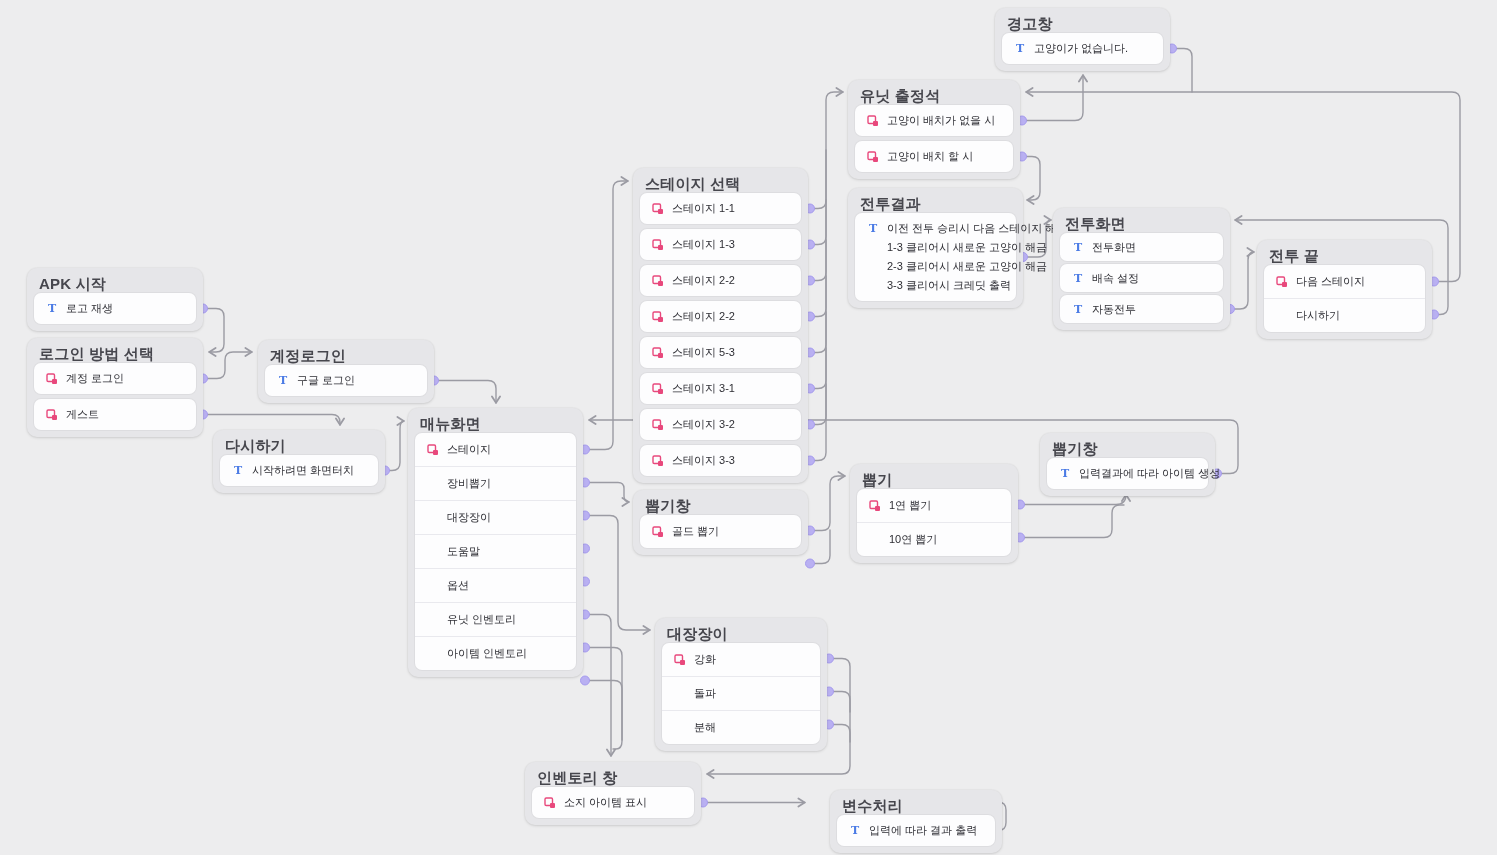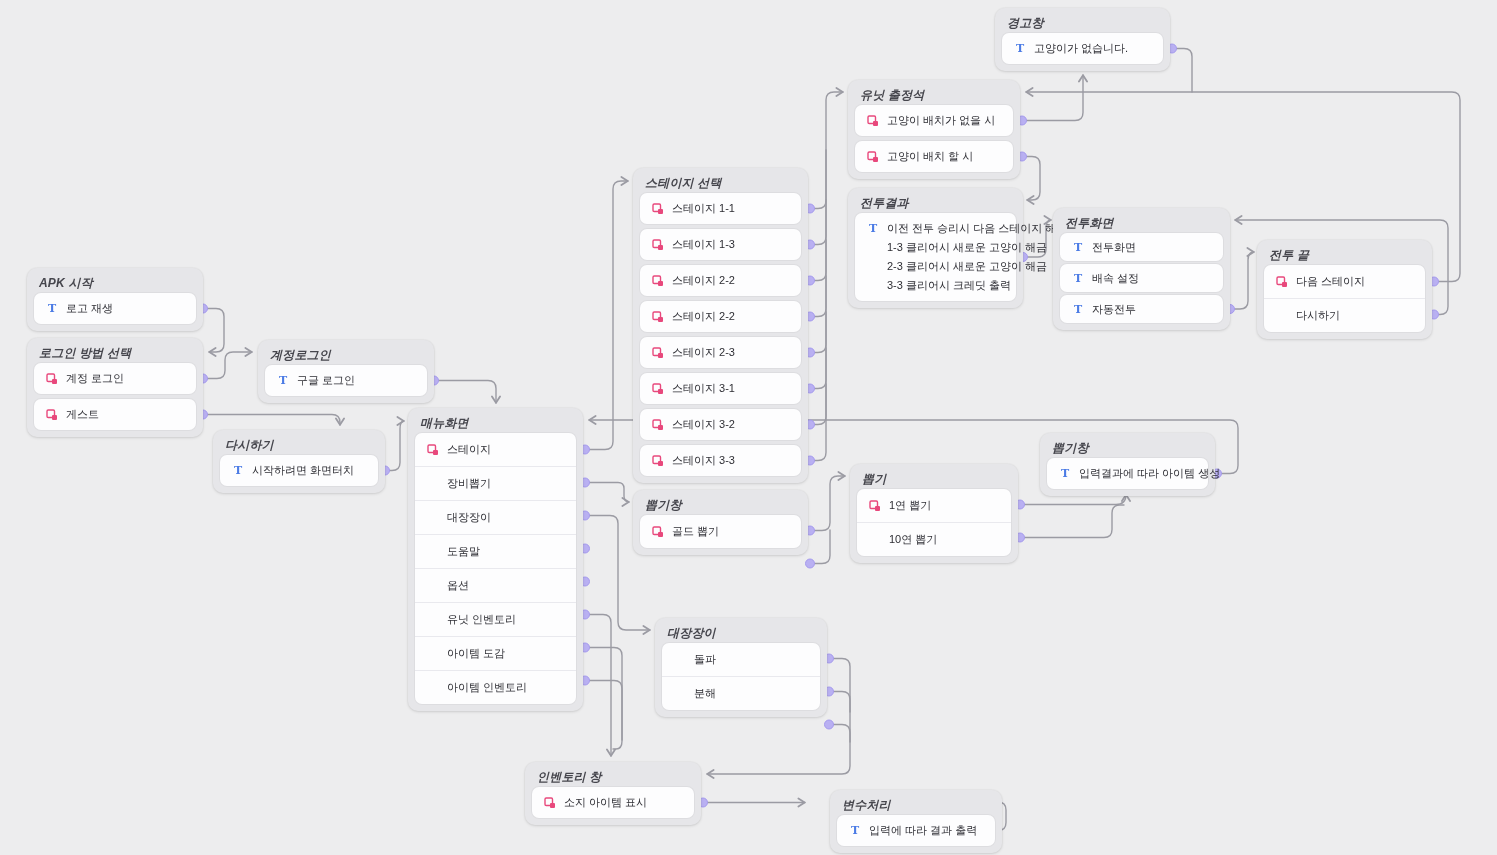--- a/index.html
+++ b/index.html
@@ -7,21 +7,21 @@
     width:1497px;height:855px;position:relative;overflow:hidden;
     background:#ededee;font-family:"Liberation Sans",sans-serif;
   }
   #edges{position:absolute;left:0;top:0;z-index:1}
   .node{
     position:absolute;z-index:2;background:#e6e6e9;border-radius:10px;
     box-shadow:0 1px 3px rgba(0,0,0,.12),0 0 0 1px rgba(0,0,0,.02);
   }
   .ntitle{
     height:25px;box-sizing:border-box;padding:7px 12px 14px;
-    font-size:12px;font-weight:700;color:#46464d;white-space:nowrap;letter-spacing:.2px;font-style:italic;
+    font-size:15px;font-weight:700;color:#46464d;white-space:nowrap;letter-spacing:.2px;
   }
   .nbody{padding:0 7px 7px;display:flex;flex-direction:column;gap:5px}
   .card{background:#fdfdfe;border-radius:7px;box-shadow:0 0 0 1px rgba(0,0,0,.035)}
   .row{
     display:flex;align-items:center;gap:8px;padding:0 12px;height:31px;
     font-size:11px;color:#2e2e34;white-space:nowrap;
   }
   .card.list .row{height:33px}
   .card.list .row + .row{border-top:1px solid #e9e9ee}
   .card .row.pad{padding-left:32px}
@@ -199,21 +199,21 @@
           </svg>
       <span>스테이지 2-2</span>
         </div>
       </div>
     <div class="card">
         <div class="row">
       <svg class="sicon" viewBox="0 0 12 12">
             <rect x="1" y="1" width="7.5" height="7.5" rx="1.2" fill="none" stroke="#e8487c" stroke-width="1.4"></rect>
             <rect x="6" y="6" width="5" height="5" rx="1" fill="#e8487c"></rect>
           </svg>
-      <span>스테이지 2-3</span>
+      <span>스테이지 5-3</span>
         </div>
       </div>
     <div class="card">
         <div class="row">
       <svg class="sicon" viewBox="0 0 12 12">
             <rect x="1" y="1" width="7.5" height="7.5" rx="1.2" fill="none" stroke="#e8487c" stroke-width="1.4"></rect>
             <rect x="6" y="6" width="5" height="5" rx="1" fill="#e8487c"></rect>
           </svg>
       <span>스테이지 3-1</span>
         </div>
@@ -384,23 +384,20 @@
       <div class="row pad">
           <span>도움말</span>
         </div>
       <div class="row pad">
           <span>옵션</span>
         </div>
       <div class="row pad">
           <span>유닛 인벤토리</span>
         </div>
       <div class="row pad">
-          <span>아이템 도감</span>
-        </div>
-      <div class="row pad">
           <span>아이템 인벤토리</span>
         </div>
     </div>
   </div>
 </div>
 
 <div class="node" style="left:633px;top:490px;width:175px">
   <div class="ntitle">뽑기창</div>
   <div class="nbody">
     <div class="card list">
@@ -442,20 +439,27 @@
       <span>입력결과에 따라 아이템 생성</span>
         </div>
       </div>
   </div>
 </div>
 
 <div class="node" style="left:655px;top:618px;width:172px">
   <div class="ntitle">대장장이</div>
   <div class="nbody">
     <div class="card list">
+      <div class="row">
+        <svg class="sicon" viewBox="0 0 12 12">
+            <rect x="1" y="1" width="7.5" height="7.5" rx="1.2" fill="none" stroke="#e8487c" stroke-width="1.4"></rect>
+            <rect x="6" y="6" width="5" height="5" rx="1" fill="#e8487c"></rect>
+          </svg>
+        <span>강화</span>
+        </div>
       <div class="row pad">
           <span>돌파</span>
         </div>
       <div class="row pad">
           <span>분해</span>
         </div>
     </div>
   </div>
 </div>
 

